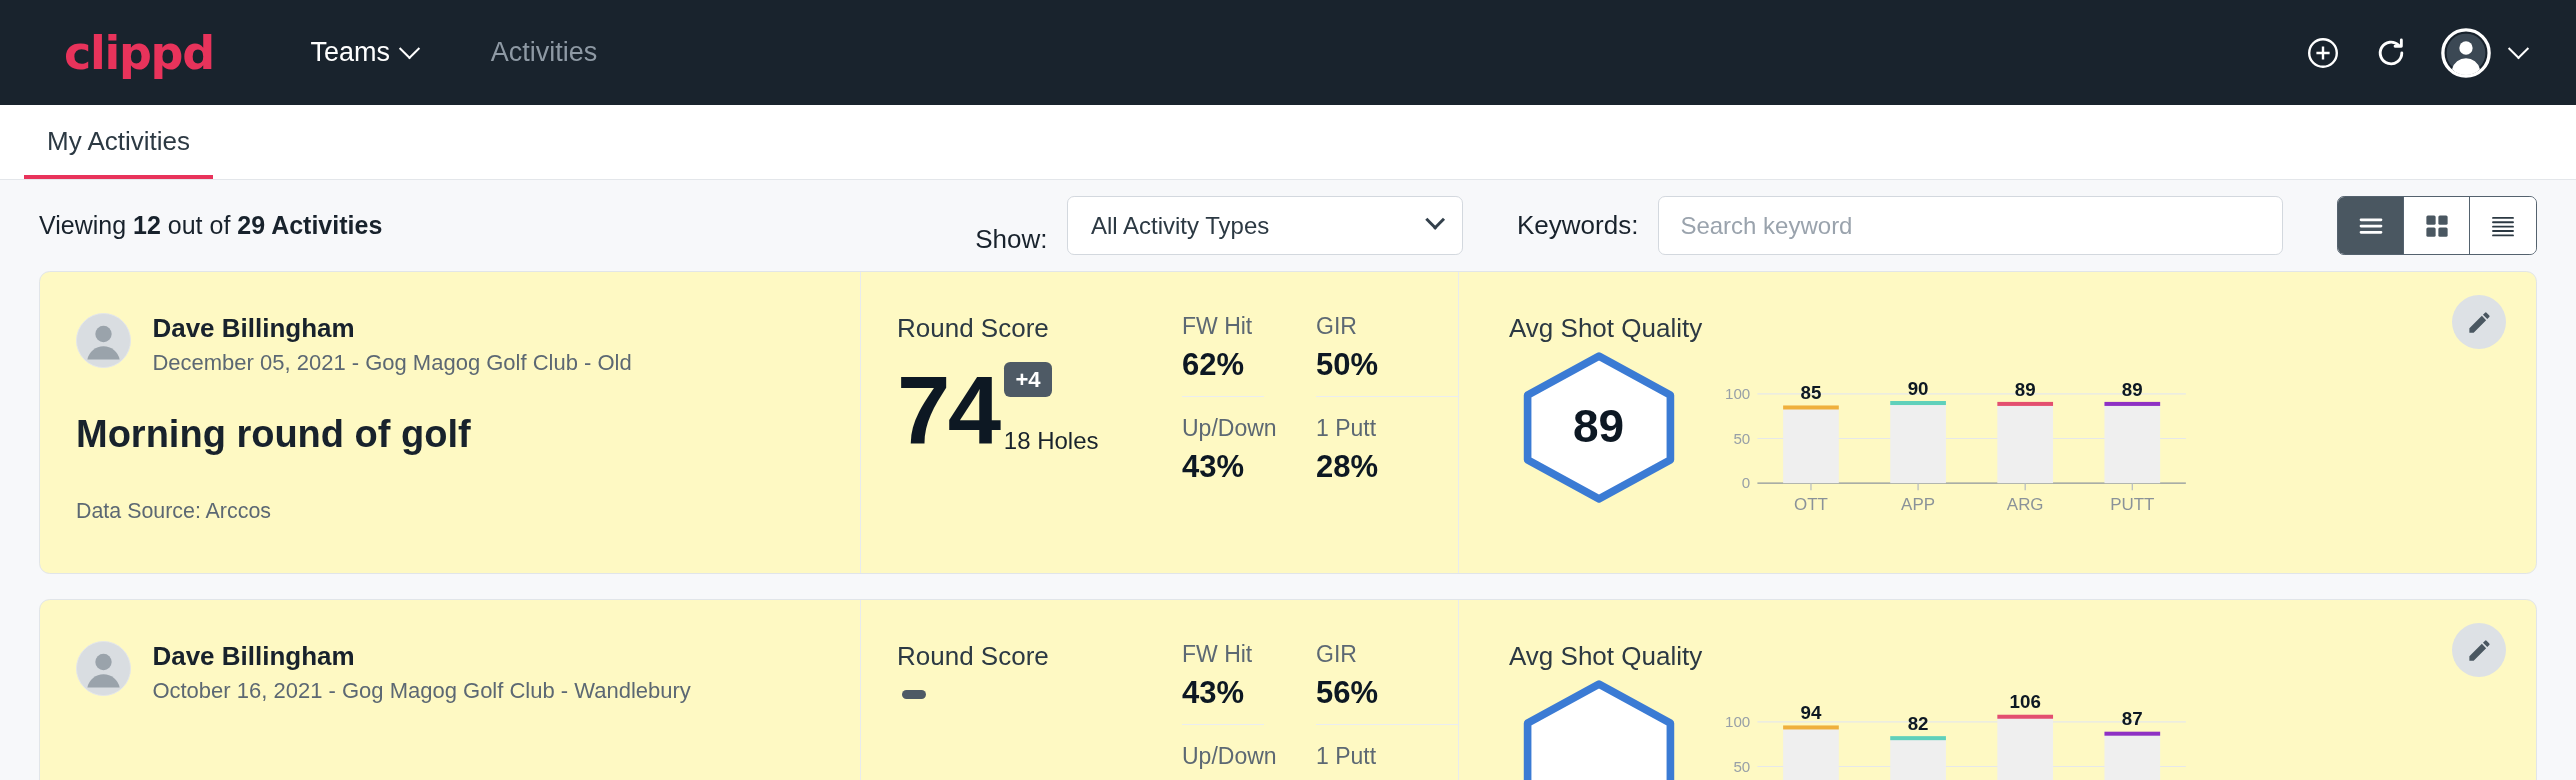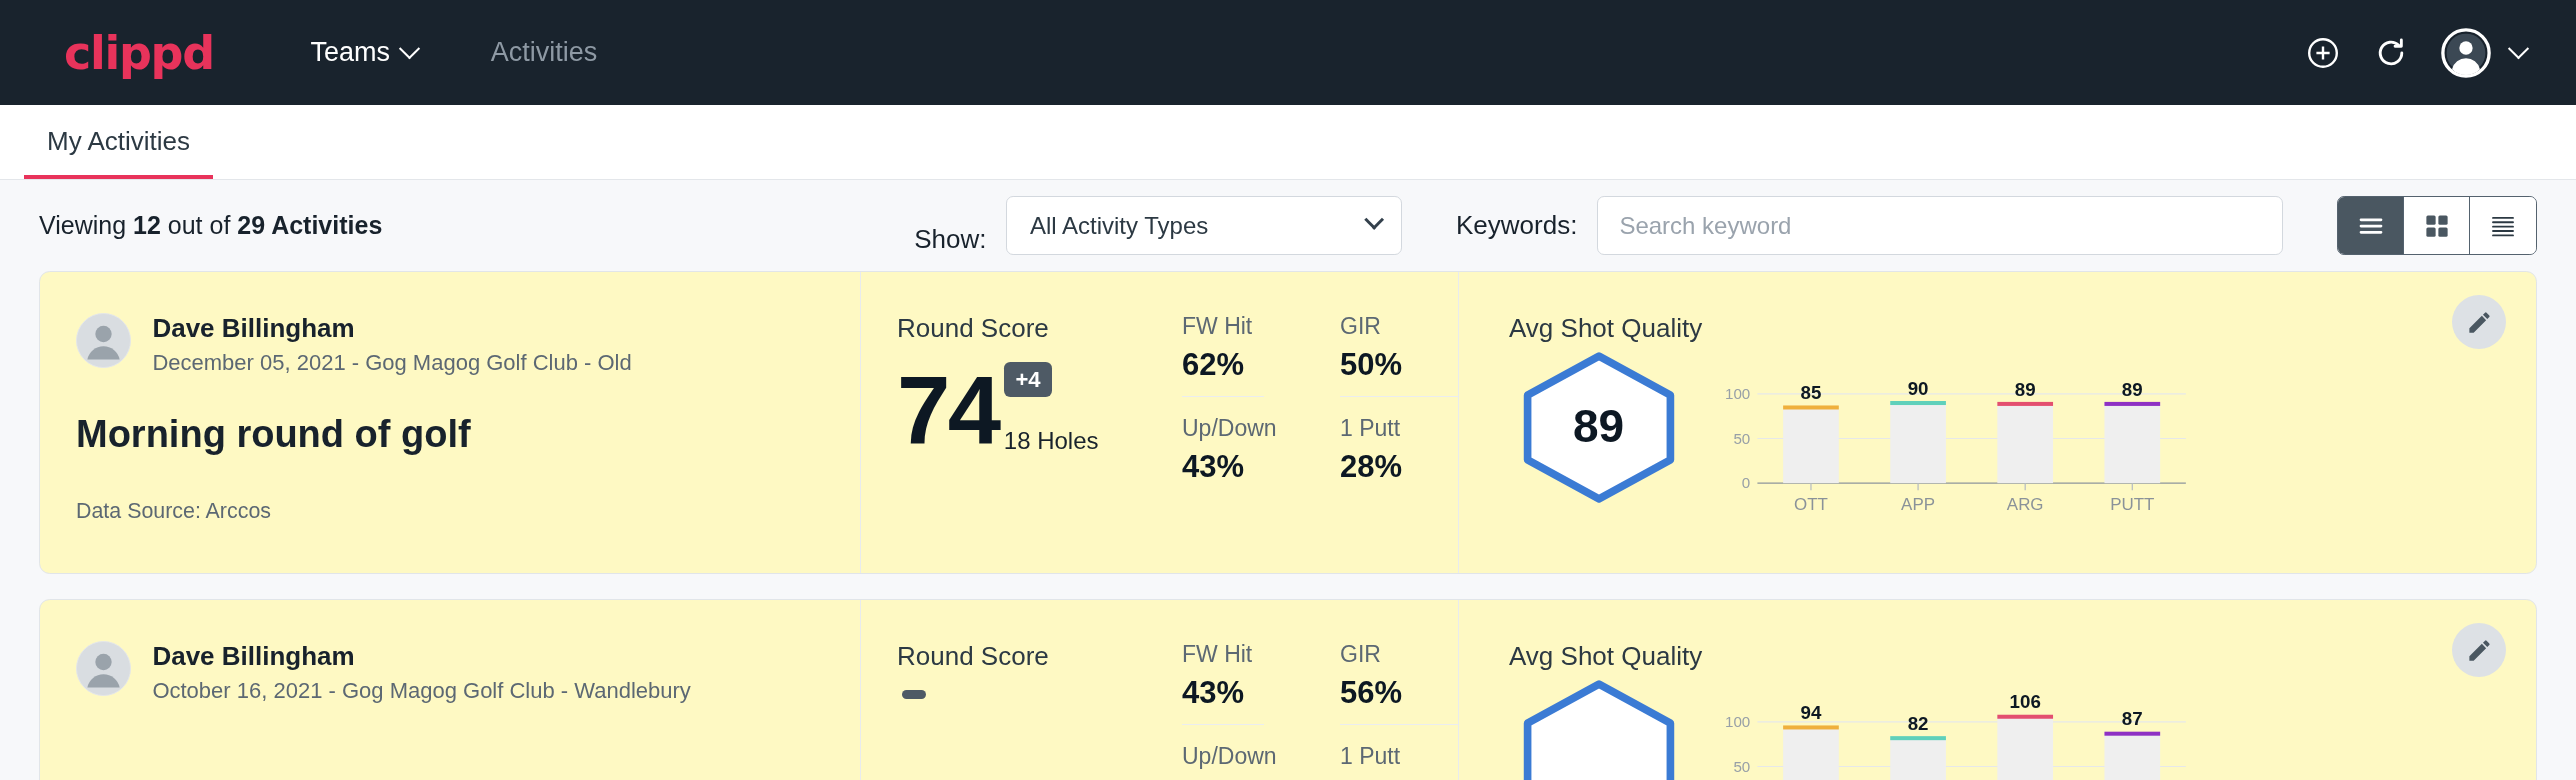--- a/index.html
+++ b/index.html
@@ -84,21 +84,21 @@
   }
   .select .sel-val { flex: 1; }
   .sel-chev {
     width: 14.3px; height: 14.3px;
     border-right: 3.2px solid #33404c;
     border-bottom: 3.2px solid #33404c;
     transform: rotate(45deg) translate(-3.6px,-3.6px);
   }
   .kw-wrap { margin-left: 54px; display: flex; align-items: center; }
   .kw-input {
-    width: 686px; height: 59px;
+    width: 625px; height: 59px;
     background: #fff; border: 0.9px solid #d3d8de; border-radius: 7.1px;
     padding: 0 21.4px; font-size: 24px; color: #2c3943;
     font-family: "Liberation Sans", sans-serif;
   }
   .kw-input::placeholder { color: #9aa3ad; }
   .viewtoggle {
     margin-left: 54px;
     display: flex; border: 0.9px solid #54626e; border-radius: 7.1px; overflow: hidden;
     height: 59px;
   }
@@ -148,21 +148,21 @@
     background: #4e5a65; color: #fff; font-size: 22px; font-weight: 700;
     border-radius: 6.2px; padding: 4.5px 11.6px; align-self: flex-start;
   }
   .holes { font-size: 24px; color: #18222c; }
 
   .card-stats {
     width: 286px;
     padding: 41px 0 0 9px;
     border-right: 0.9px solid #e8ebee;
   }
-  .stat-grid { display: grid; grid-template-columns: 82px 1fr; column-gap: 76px; }
+  .stat-grid { display: grid; grid-template-columns: 82px 1fr; column-gap: 52px; }
   .stat-cell { padding-bottom: 12.5px; }
   .stat-cell.bordered { border-bottom: 0.9px solid #ebedf0; margin-bottom: 18px; }
   .stat-k { font-size: 23px; color: #5c6873; white-space: nowrap; }
   .stat-v { font-size: 31px; font-weight: 700; color: #0d1823; margin-top: 7.1px; }
 
   .card-quality { flex: 1; padding: 41px 36px 0 50px; }
   .quality-body { display: flex; align-items: flex-start; margin-top: 5.4px; }
   .hexwrap { width: 179px; display: flex; align-items: center; justify-content: center; position: relative; }
   .hexnum {
     position: absolute; font-size: 46px; font-weight: 700; color: #0d1823;

